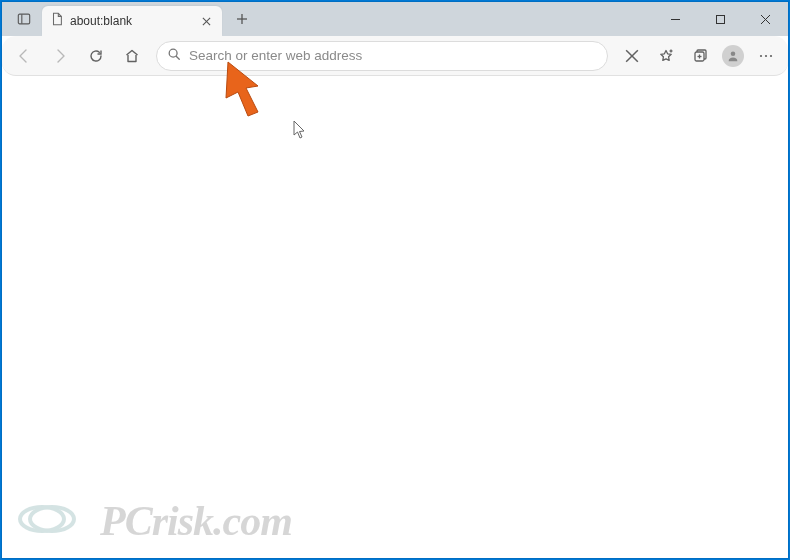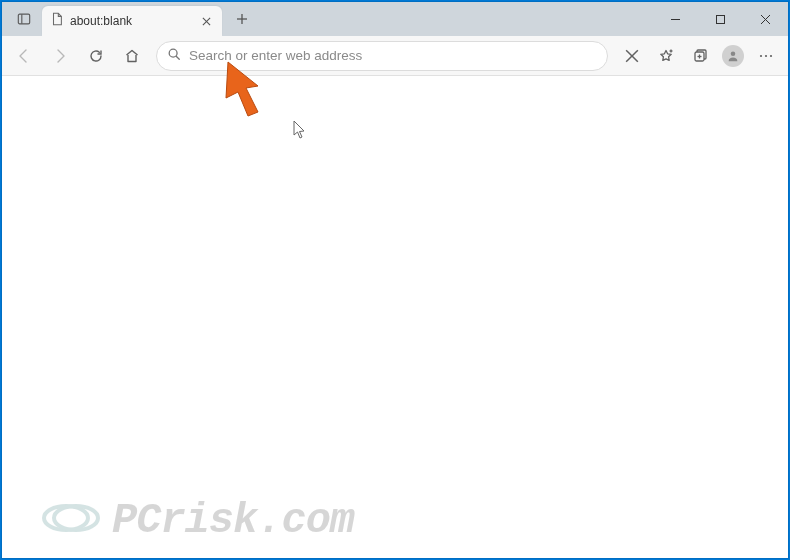--- a/index.html
+++ b/index.html
@@ -89,20 +89,21 @@
 
   
   .toolbar {
     height: 40px;
     background: #f7f7f7;
     border-bottom: 1px solid #e1e1e1;
     display: flex;
     align-items: center;
     padding: 2px 6px;
     gap: 4px;
+    border-radius: 14px;
   }
   .tb-btn {
     width: 32px; height: 32px;
     display: flex; align-items: center; justify-content: center;
     color: #616161;
     border-radius: 4px;
   }
   .tb-btn.disabled { color: #b8b8b8; }
   .address-bar {
     flex: 1;
@@ -159,27 +160,27 @@
   .cursor {
     position: absolute;
     left: 293px;
     top: 120px;
     pointer-events: none;
   }
 
   
   .watermark {
     position: absolute;
-    left: 36px;
+    left: 12px;
     bottom: 12px;
     display: flex;
     align-items: center;
-    gap: 2px;
+    gap: 14px;
     opacity: 0.35;
-    font-family: Liberation Mono, monospace;
+    font-family: Liberation Serif, serif;
   }
   .wm-rings { margin-right: 4px; }
   .wm-text {
     font-size: 42px;
     font-weight: 700;
     font-style: italic;
     color: #8d8d8d;
     letter-spacing: -1px;
   }
 </style>

